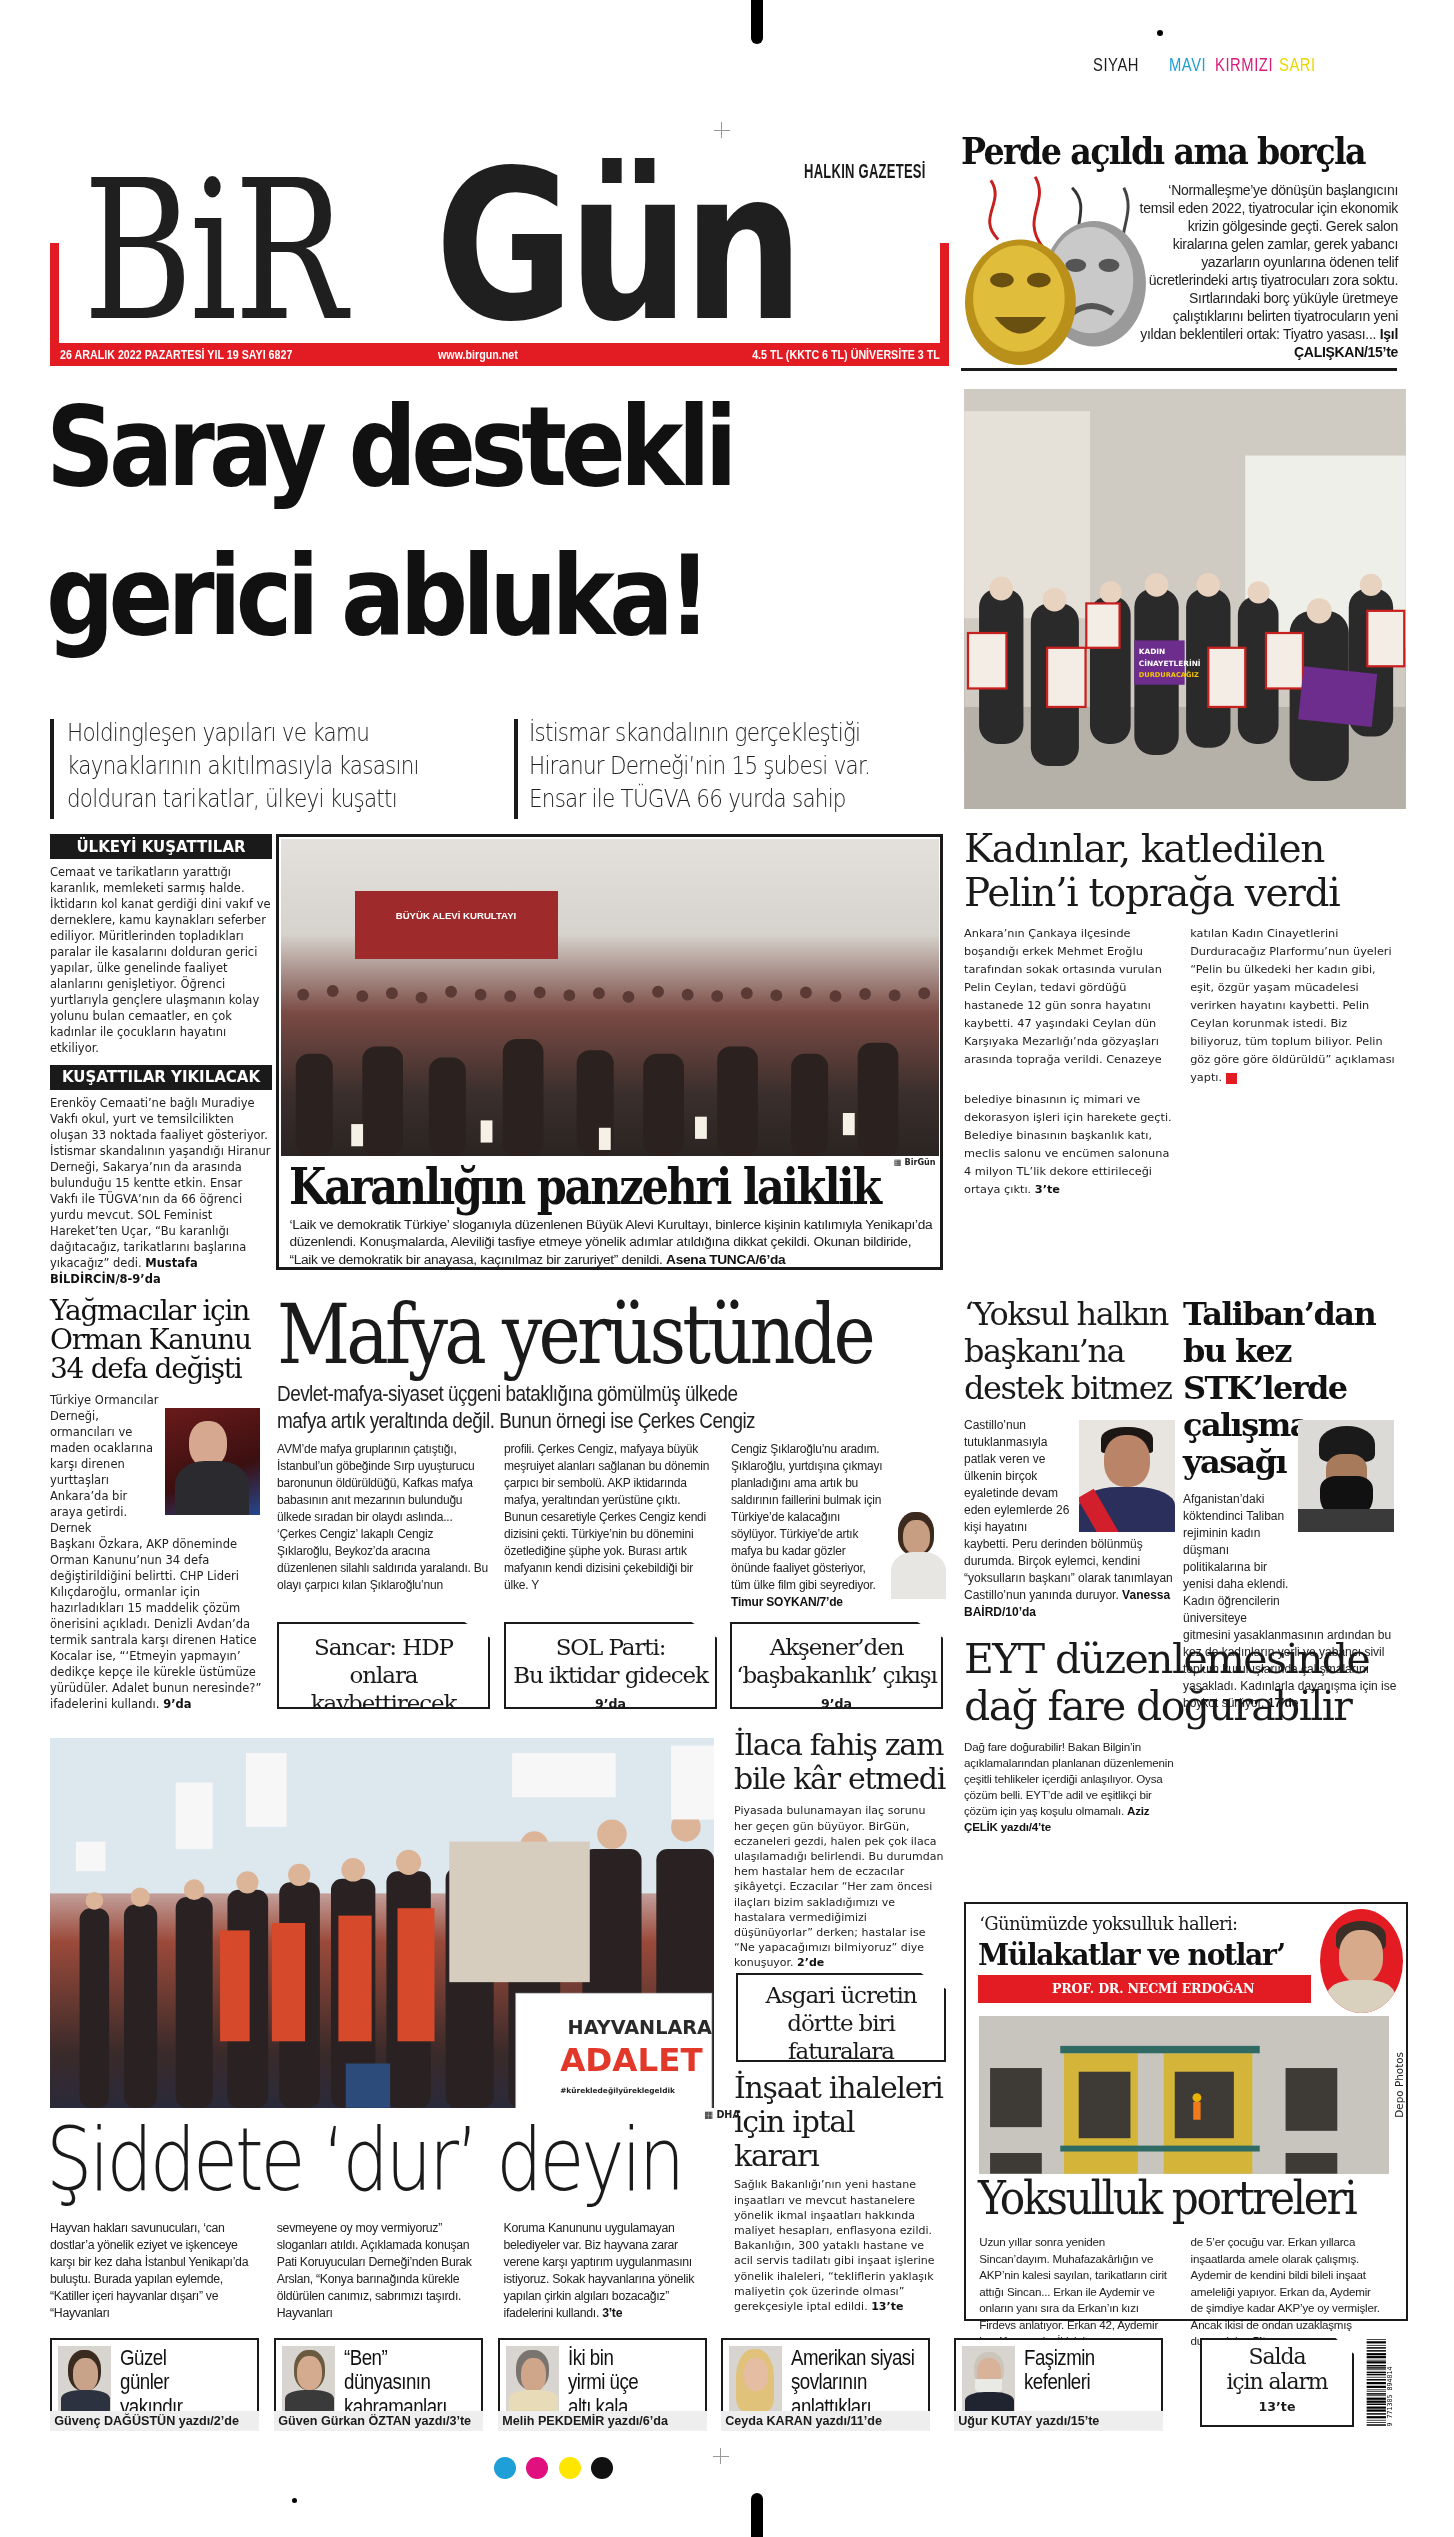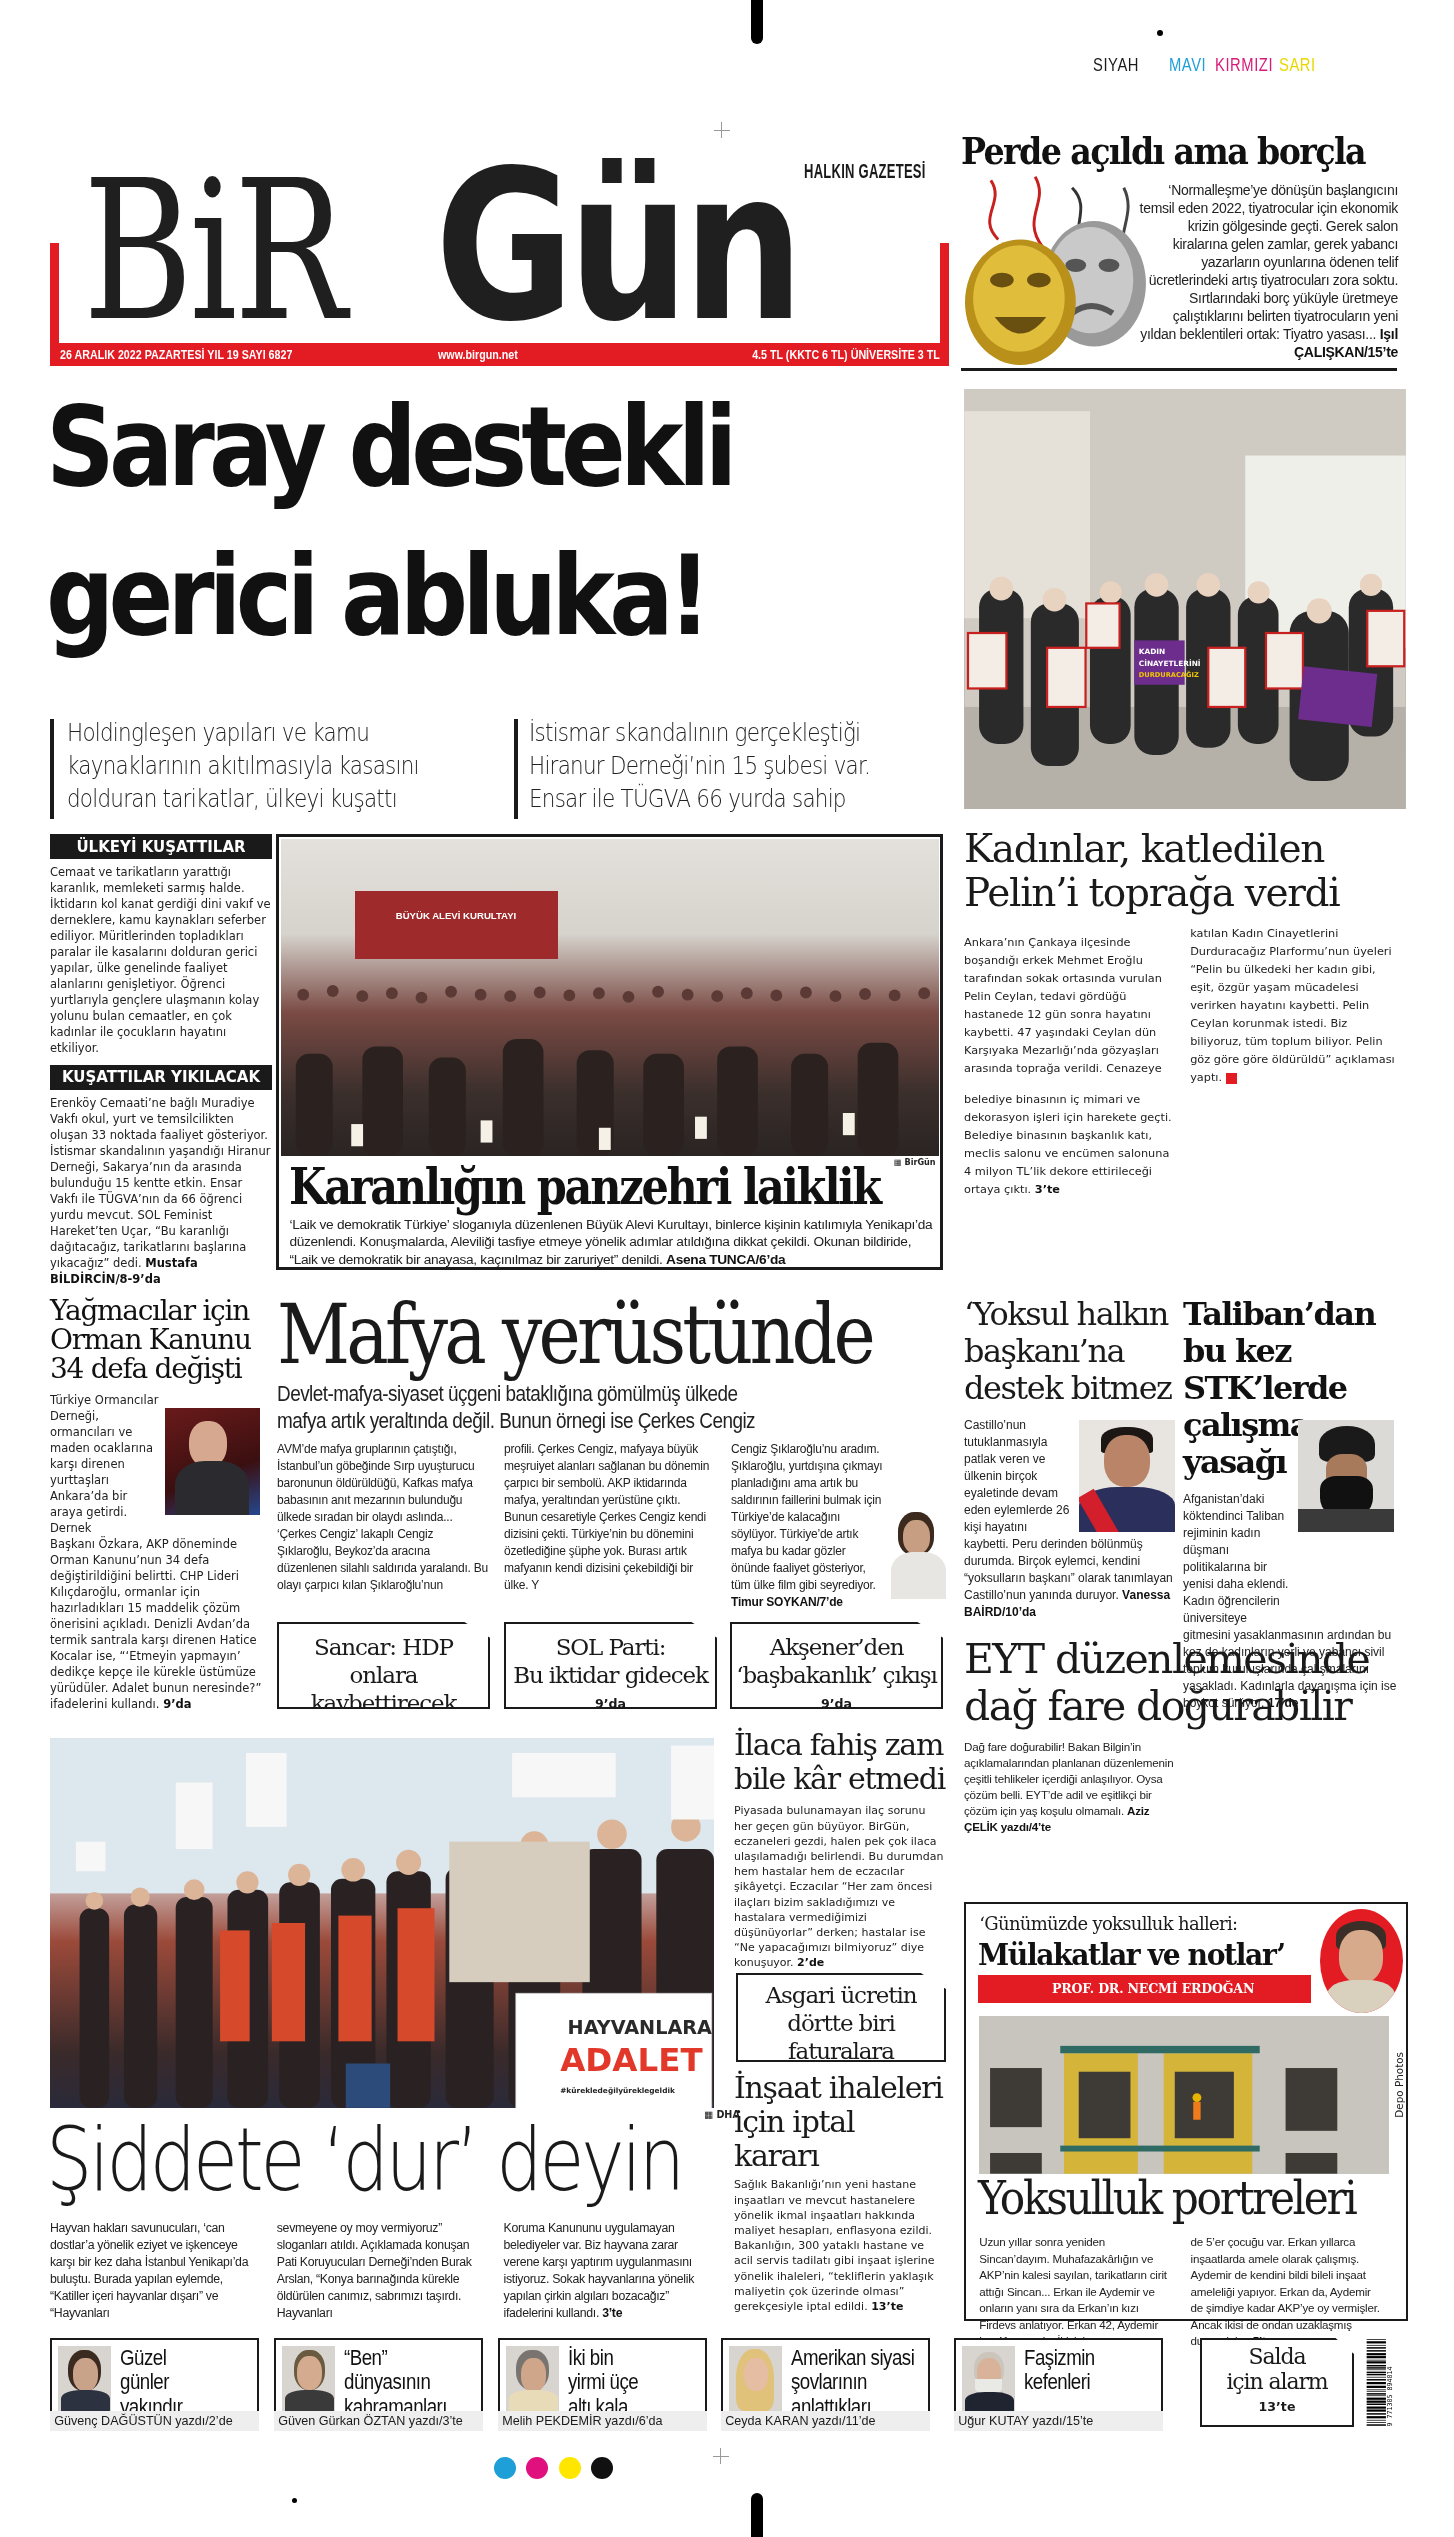--- a/index.html
+++ b/index.html
@@ -29,21 +29,21 @@
 
   .sub-lede { font-family: "DejaVu Sans", sans-serif; font-weight: 200; font-size: 25px; line-height: 33px; color: #222; letter-spacing: -0.9px; transform: scaleX(0.86); transform-origin: left; white-space: nowrap; }
 
   .ref-box { position: absolute; border: 2.2px solid #1a1a1a; text-align: center; background: #fff; clip-path: polygon(0 0, 88% 0, 100% 18%, 100% 100%, 0 100%); }
   .ref-box::after { content: ""; }
   .ref-box .rb-title { font-family: "DejaVu Serif", serif; font-size: 23px; line-height: 28px; letter-spacing: -1.1px; color: #1a1a1a; }
   .ref-box .rb-page { font-family: "DejaVu Sans", sans-serif; font-weight: bold; font-size: 12.6px; margin-top: 7.4px; }
 
   .col-box { position: absolute; border: 2.2px solid #1a1a1a; border-bottom: none; background: #fff; }
   .col-box .cb-title { position: absolute; font-family: "Liberation Sans", sans-serif; font-size: 22px; line-height: 24.4px; color: #111; letter-spacing: -0.6px; transform: scaleX(0.85); transform-origin: left; white-space: nowrap; }
-  .col-box .cb-author { position: absolute; left: -2.2px; right: -2.2px; background: #eeeeee; font-family: "Liberation Sans", sans-serif; font-weight: normal; font-size: 12.6px; padding: 3px 4.4px; white-space: nowrap; }
+  .col-box .cb-author { position: absolute; left: -2.2px; right: -2.2px; background: #eeeeee; font-family: "Liberation Sans", sans-serif; font-weight: bold; font-size: 12.6px; padding: 3px 4.4px; white-space: nowrap; }
   .portrait { position: absolute; background: #d8d4cf; overflow: hidden; }
 
   .credit { font-family: "DejaVu Sans", sans-serif; font-size: 8.1px; font-weight: bold; color: #222; padding-left: 16px; }
   .red-square { display: inline-block; width: 10.4px; height: 10.4px; background: #e31b23; vertical-align: middle; margin-left: 4.4px; }
 </style>
 </head>
 <body>
 
 <div class="abs reg-bar" style="left:751px; top:0;"></div>
 <div class="abs" style="left:1157px; top:30px; width:6px; height:6px; border-radius:50%; background:#000;"></div>
@@ -218,21 +218,21 @@
   <div class="abs credit" style="right:4.4px; top:320px;">▦ <span>BirGün</span></div>
   <div class="abs h-serif-bold" style="left:10.4px; top:322px; font-size:50px; line-height:55px; letter-spacing:-2.6px; transform:scaleX(0.86); transform-origin:left;">Karanlığın panzehri laiklik</div>
   <div class="abs" style="left:10.4px; top:379px; width:643px; font-size:13.7px; line-height:17.4px; color:#222; letter-spacing:-0.3px;">
     <span>‘Laik ve demokratik Türkiye’ sloganıyla düzenlenen Büyük Alevi Kurultayı, binlerce kişinin katılımıyla Yenikapı’da düzenlendi. Konuşmalarda, Aleviliği tasfiye etmeye yönelik adımlar atıldığına dikkat çekildi. Okunan bildiride, “Laik ve demokratik bir anayasa, kaçınılmaz bir zaruriyet” denildi.</span>
     <span class="ref">Asena TUNCA/6’da</span>
   </div>
 </div>
 
 <div class="abs" style="left:964px; top:827px; width:436px;">
   <div class="h-serif-light" style="font-size:39px; line-height:44px; white-space:normal; letter-spacing:-1.3px;">Kadınlar, katledilen Pelin’i toprağa verdi</div>
-  <div style="display:flex; gap:16.3px; margin-top:10.4px;align-items:center;">
+  <div style="display:flex; gap:16.3px; margin-top:10.4px;">
     <div class="body-text" style="width:210px; font-size:11.3px; line-height:18px;">Ankara’nın Çankaya ilçesinde boşandığı erkek Mehmet Eroğlu tarafından sokak ortasında vurulan Pelin Ceylan, tedavi gördüğü hastanede 12 gün sonra hayatını kaybetti. 47 yaşındaki Ceylan dün Karşıyaka Mezarlığı’nda gözyaşları arasında toprağa verildi. Cenazeye</div>
     <div class="body-text" style="width:210px; font-size:11.3px; line-height:18px;"><span>katılan Kadın Cinayetlerini Durduracağız Plarformu’nun üyeleri “Pelin bu ülkedeki her kadın gibi, eşit, özgür yaşam mücadelesi verirken hayatını kaybetti. Pelin Ceylan korunmak istedi. Biz biliyoruz, tüm toplum biliyor. Pelin göz göre göre öldürüldü” açıklaması yaptı.</span><span class="red-square"></span></div>
   </div>
 </div>
 
 <div class="abs" style="left:964px; top:1078px; width:436px;">
   <div style="display:flex; gap:16.3px; margin-top:13.3px;">
     <div class="body-text" style="width:210px; font-size:11.3px; line-height:18px;"><span>belediye binasının iç mimari ve dekorasyon işleri için harekete geçti. Belediye binasının başkanlık katı, meclis salonu ve encümen salonuna 4 milyon TL’lik dekore ettirileceği ortaya çıktı.</span> <span class="ref">3’te</span></div>
   </div>
 </div>

